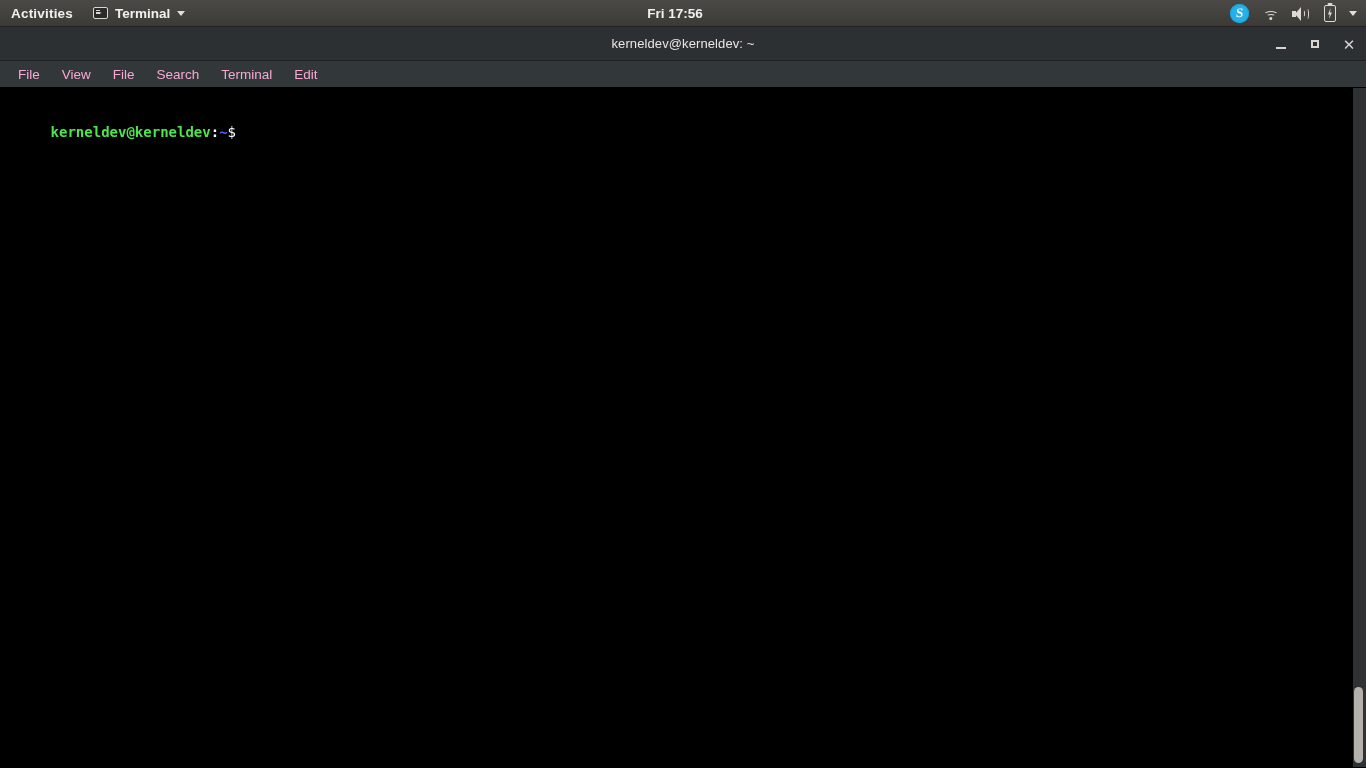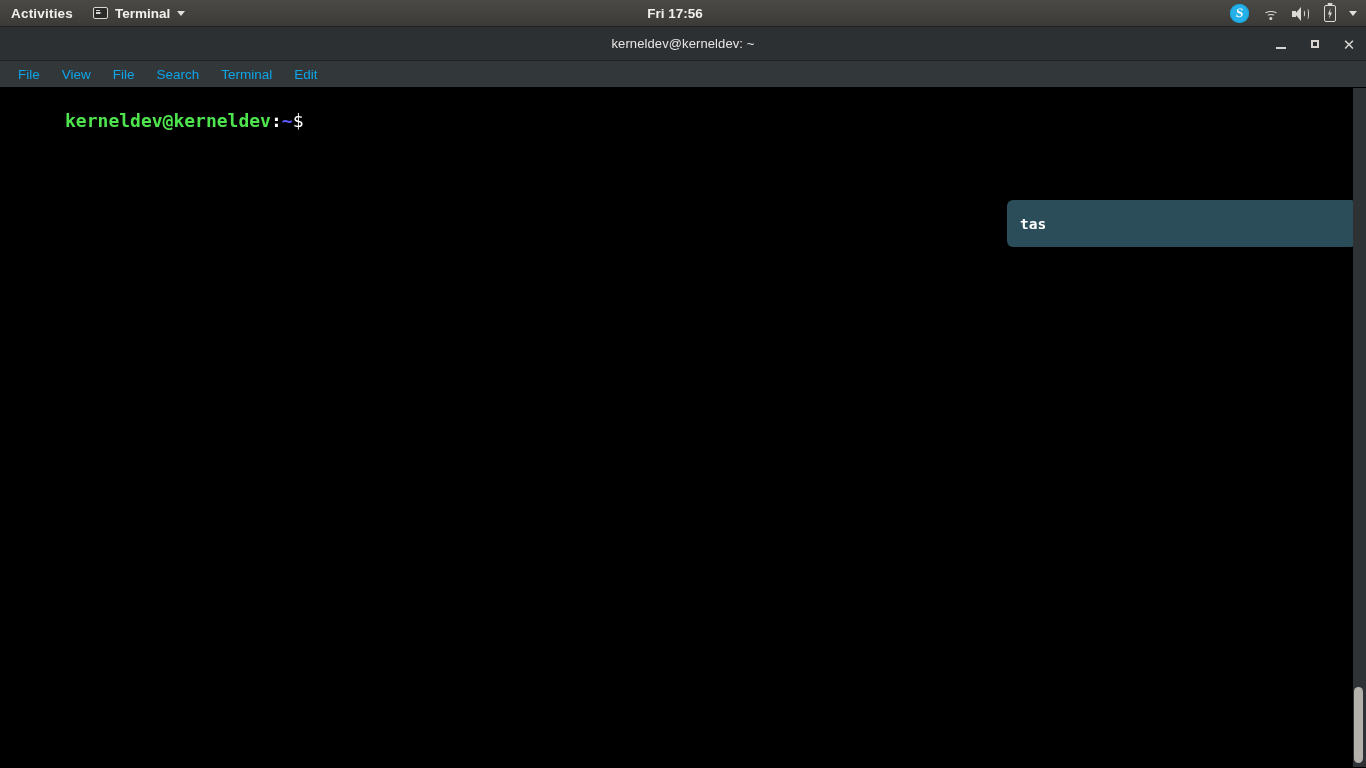--- a/index.html
+++ b/index.html
@@ -180,35 +180,35 @@
   #menu-bar {
     height:27px; width:100%;
     background:#32373a;
     display:flex; align-items:center;
     padding-left:7px;
     border-bottom:1px solid #000;
   }
   .menu-item {
     padding:15px 11px; height:27px;
     display:flex; align-items:center;
-    font-size:13.5px; color:#0ea5e9;
+    font-size:13.5px; color:#f9a8d4;
   }
 
   #terminal-body {
     position:relative;
     width:100%;
     height:679px;
     background:#000;
     overflow:hidden;
   }
   #prompt-line {
     position:absolute;
-    left:0px; top:4px;
+    left:0px; top:16px;
     font-family:"DejaVu Sans Mono","Liberation Mono",monospace;
-    font-size:18px;
+    font-size:14px;
     font-weight:bold;
     line-height:19px;
     white-space:pre;
   }
   .p-user { color:#4ee44e; }
   .p-colon { color:#ffffff; font-weight:bold; }
   .p-path { color:#5c5cff; }
   .p-dollar { color:#ffffff; font-weight:normal; }
 
   
@@ -309,22 +309,19 @@
     <span class="menu-item">Terminal</span>
     <span class="menu-item">Edit</span>
   </div>
 
   <div id="terminal-body">
 
     <div id="prompt-line">
       <span class="p-user">kerneldev@kerneldev</span><span class="p-colon">:</span><span class="p-path">~</span><span class="p-dollar">$</span>
     </div>
 
-    <div id="completion-popup">
-      <span id="completion-text">tas</span>
-    </div>
 
     <div id="scrollbar-track">
       <div id="scrollbar-thumb"></div>
     </div>
 
   </div>
 </div>
 
 </body></html>

